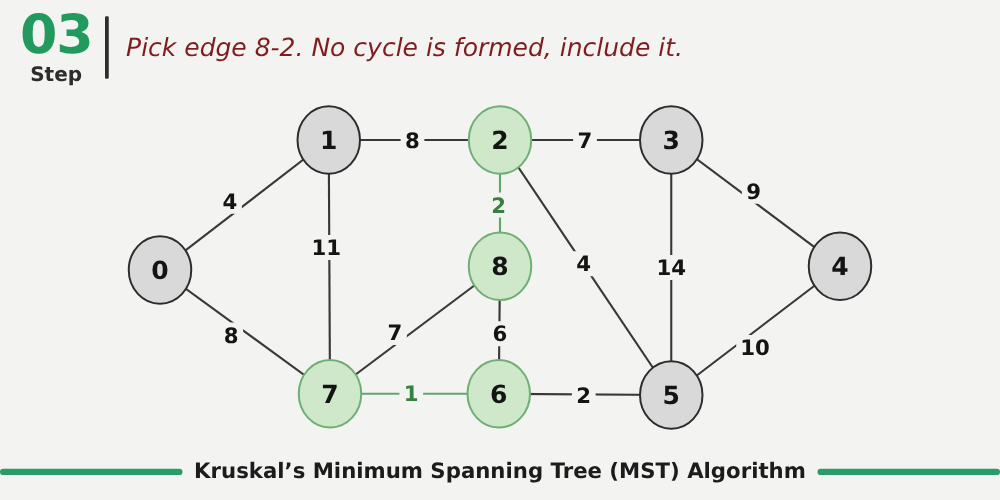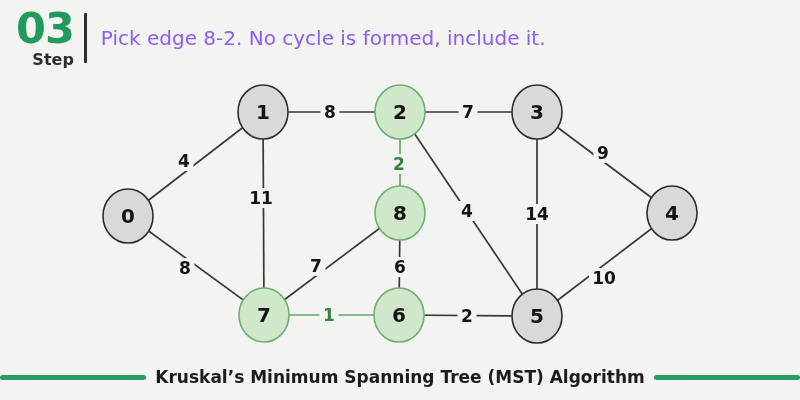--- a/index.html
+++ b/index.html
@@ -11,34 +11,34 @@
     position: relative;
   }
   .stage { position: absolute; inset: 0; }
 
   
   .header {
     position: absolute; top: 8px; left: 16px;
     display: flex; align-items: center;
     z-index: 2;
   }
-  .step-block { text-align: right; min-width: 50px; }
+  .step-block { text-align: center; min-width: 50px; }
   .step-num {
     font-size: 43px; font-weight: 800; line-height: 0.95;
     color: #229a5d; letter-spacing: -1px;
   }
   .step-label {
     font-size: 16px; font-weight: 700; color: #2d2d2d; margin-top: 1px;
   }
   .header-divider {
     width: 3px; height: 50px; background: #2d2d2d;
     margin: 0 14px 0 10px; border-radius: 1px;
   }
   .title {
-    margin: 0; font-size: 20px; font-weight: 400; color: #8b5cf6;
+    margin: 0; font-size: 20px; font-weight: 400; color: #7f1d1d; font-style: italic;
   }
 
   
   .graph-svg { position: absolute; inset: 0; z-index: 1; }
 
   
   .footer {
     position: absolute; left: 0; right: 0; bottom: 13px;
     display: flex; align-items: center; justify-content: flex-start;
     z-index: 2;

